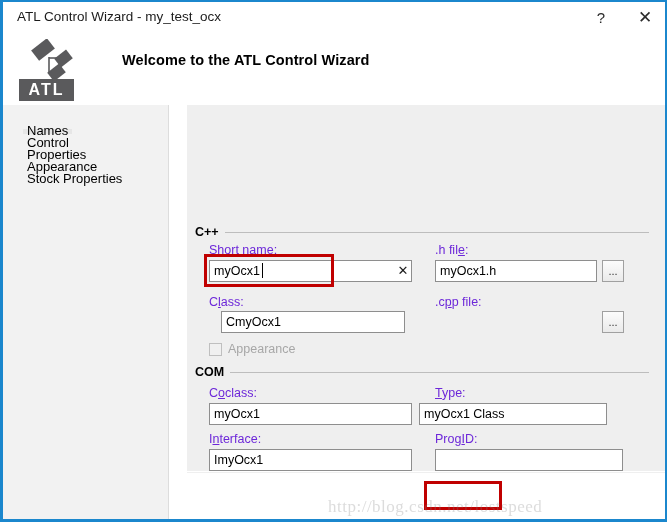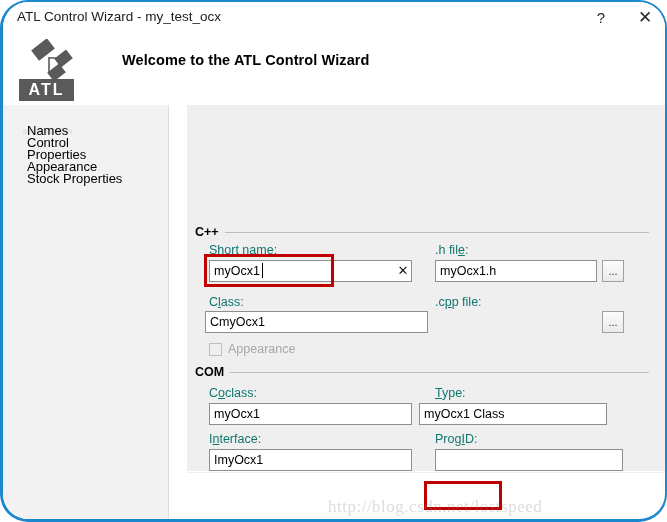--- a/index.html
+++ b/index.html
@@ -14,21 +14,20 @@
   #window {
     position: relative;
     width: 667px;
     height: 522px;
     background: #ffffff;
     border-left: 3px solid #1b87cd;
     border-top: 2px solid #1b87cd;
     border-right: 2px solid #1b87cd;
     border-bottom: 3px solid #1b87cd;
     overflow: hidden;
-    border-radius: 28px;
   }
 
   
   #titlebar {
     position: absolute;
     left: 0; top: 0;
     width: 662px; height: 31px;
     background: #ffffff;
   }
   #title-text {
@@ -158,21 +157,21 @@
     height: 1px;
     background: #bdbdbd;
   }
   #grp-cpp { left: 8px; top: 119px; }
   #grp-com { left: 8px; top: 259px; }
 
   
   .fld-label {
     position: absolute;
     font-size: 12.5px;
-    color: #0f766e;
+    color: #6d28d9;
     white-space: nowrap;
   }
   .fld-label u { text-decoration: underline; }
 
   .textbox {
     position: absolute;
     height: 22px;
     background: #ffffff;
     border: 1px solid #8e8e8e;
     font-size: 12.5px;
@@ -352,21 +351,21 @@
 
     <div class="fld-label" style="left:22px; top:138px;">Short <u>n</u>ame:</div>
     <div id="shortname-wrap">
       <input id="shortname-input" type="text" value="myOcx1" style="">
       <span id="shortname-caret"></span>
       <span id="clear-x">✕</span>
     </div>
     <div id="redbox-shortname"></div>
 
     <div class="fld-label" style="left:22px; top:190px;">C<u>l</u>ass:</div>
-    <div class="textbox" style="left:18px; top:206px; width:223px;">CmyOcx1</div>
+    <div class="textbox" style="left:34px; top:206px; width:184px;">CmyOcx1</div>
 
     <div class="fld-label" style="left:248px; top:138px;">.h fil<u>e</u>:</div>
     <div class="textbox" style="left:248px; top:155px; width:162px;">myOcx1.h</div>
     <button class="browse-btn" style="left:415px; top:155px;">...</button>
 
     <div class="fld-label" style="left:248px; top:190px;">.c<u>p</u>p file:</div>
     <button class="browse-btn" style="left:415px; top:206px;">...</button>
 
     <div id="attributed-row">
       <span id="attributed-box"></span>

